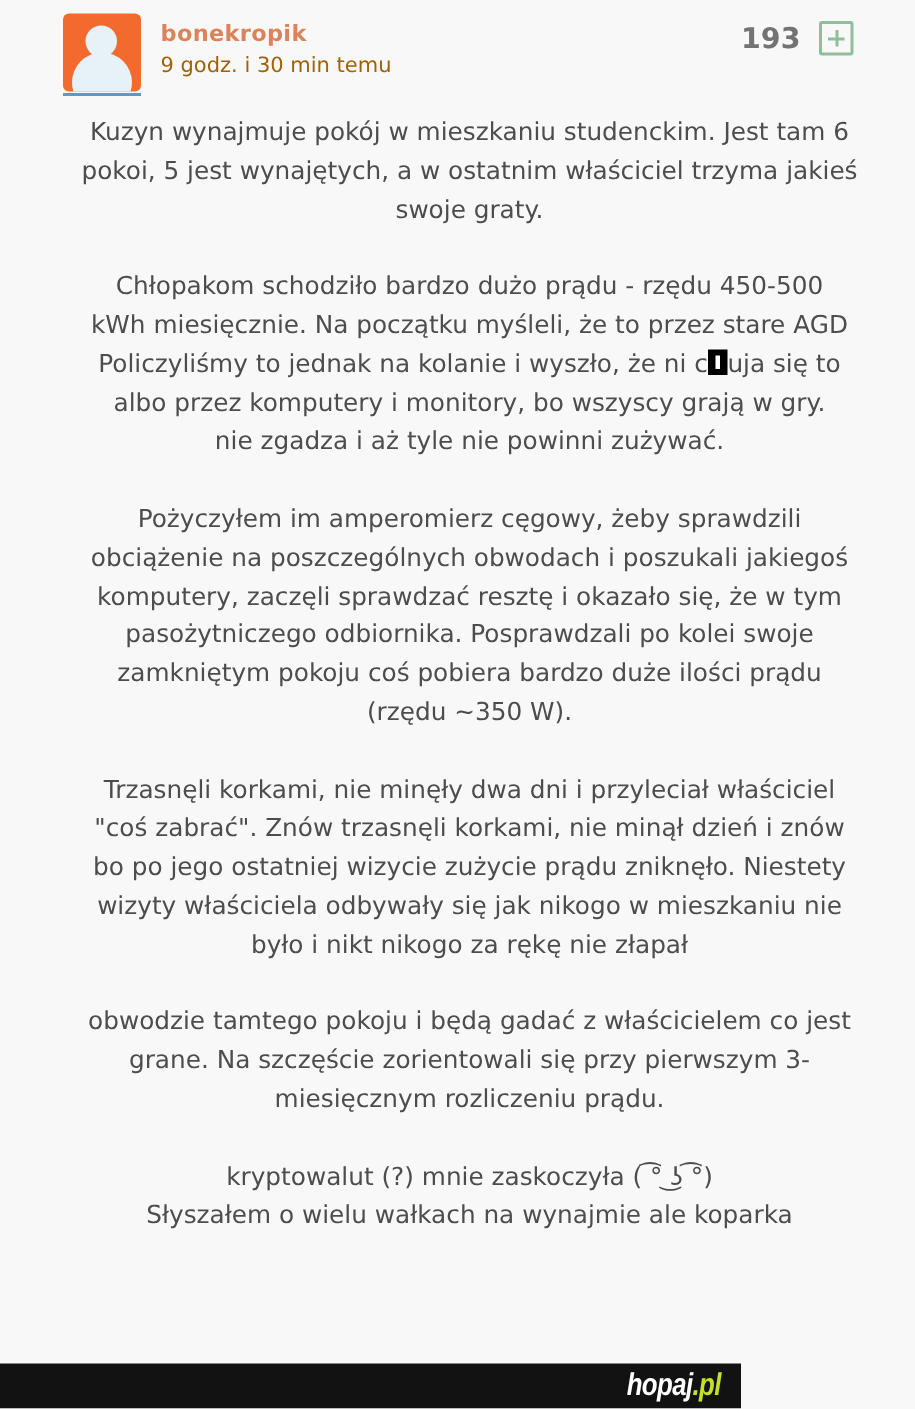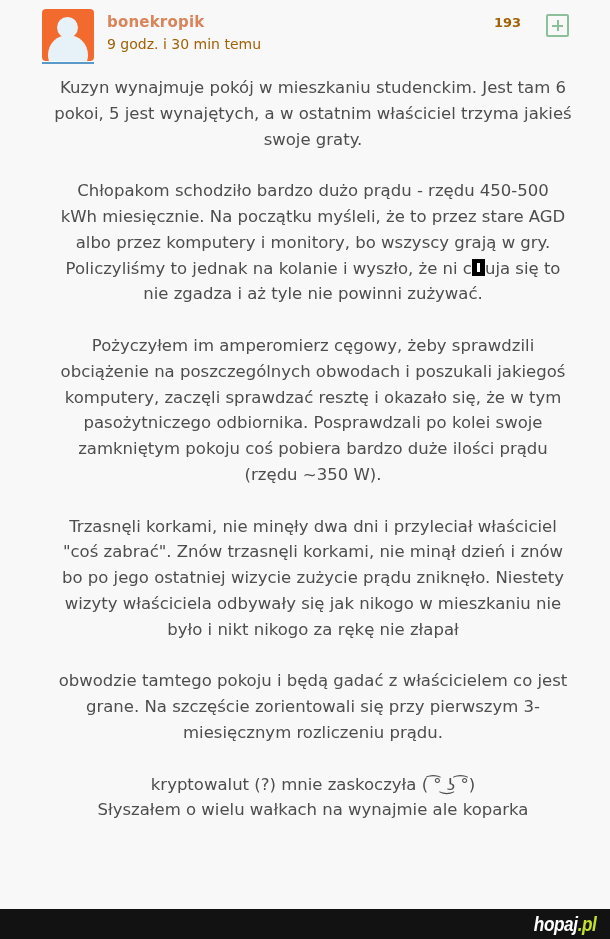--- a/index.html
+++ b/index.html
@@ -67,23 +67,23 @@
     }
     .timestamp {
       position: absolute;
       left: 107px; top: 36px;
       font-size: 14px;
       color: #a16207;
     }
     .score {
       position: absolute;
       left: 494px; top: 15px;
-      font-size: 13px;
+      font-size: 19px;
       font-weight: bold;
-      color: #a16207;
+      color: #737373;
     }
     .vote-btn {
       position: absolute;
       left: 546px; top: 14px;
       width: 23px; height: 23px;
       border: 2px solid #8cbf9a;
       border-radius: 2px;
       background: #f8f8f8;
       cursor: pointer;
     }
@@ -120,21 +120,21 @@
     .censor::after {
       content: "";
       position: absolute;
       left: 5px; top: 4px;
       width: 3px; height: 9px;
       background: #fff;
     }
     .footer {
       position: absolute;
       left: 0; top: 909px;
-      width: 610px; height: 30px;
+      width: 494px; height: 30px;
       background: #121212;
     }
     .brand {
       position: absolute;
       right: 14px; top: 3px;
       font-family: "Liberation Sans", sans-serif;
       font-weight: bold;
       font-style: italic;
       font-size: 21px;
       letter-spacing: -0.5px;
@@ -165,22 +165,22 @@
 
   <div class="content">
     <div class="para">
       <span class="line">Kuzyn wynajmuje pokój w mieszkaniu studenckim. Jest tam 6</span>
       <span class="line">pokoi, 5 jest wynajętych, a w ostatnim właściciel trzyma jakieś</span>
       <span class="line">swoje graty.</span>
     </div>
     <div class="para">
       <span class="line">Chłopakom schodziło bardzo dużo prądu - rzędu 450-500</span>
       <span class="line">kWh miesięcznie. Na początku myśleli, że to przez stare AGD</span>
+      <span class="line"><span>Policzyliśmy to jednak na kolanie i wyszło, że ni c</span><span class="censor"></span><span>uja się to</span></span>
       <span class="line">albo przez komputery i monitory, bo wszyscy grają w gry.</span>
-      <span class="line"><span>Policzyliśmy to jednak na kolanie i wyszło, że ni c</span><span class="censor"></span><span>uja się to</span></span>
       <span class="line">nie zgadza i aż tyle nie powinni zużywać.</span>
     </div>
     <div class="para">
       <span class="line">Pożyczyłem im amperomierz cęgowy, żeby sprawdzili</span>
       <span class="line">obciążenie na poszczególnych obwodach i poszukali jakiegoś</span>
       <span class="line">komputery, zaczęli sprawdzać resztę i okazało się, że w tym</span>
       <span class="line">pasożytniczego odbiornika. Posprawdzali po kolei swoje</span>
       <span class="line">zamkniętym pokoju coś pobiera bardzo duże ilości prądu</span>
       <span class="line">(rzędu ~350 W).</span>
     </div>

